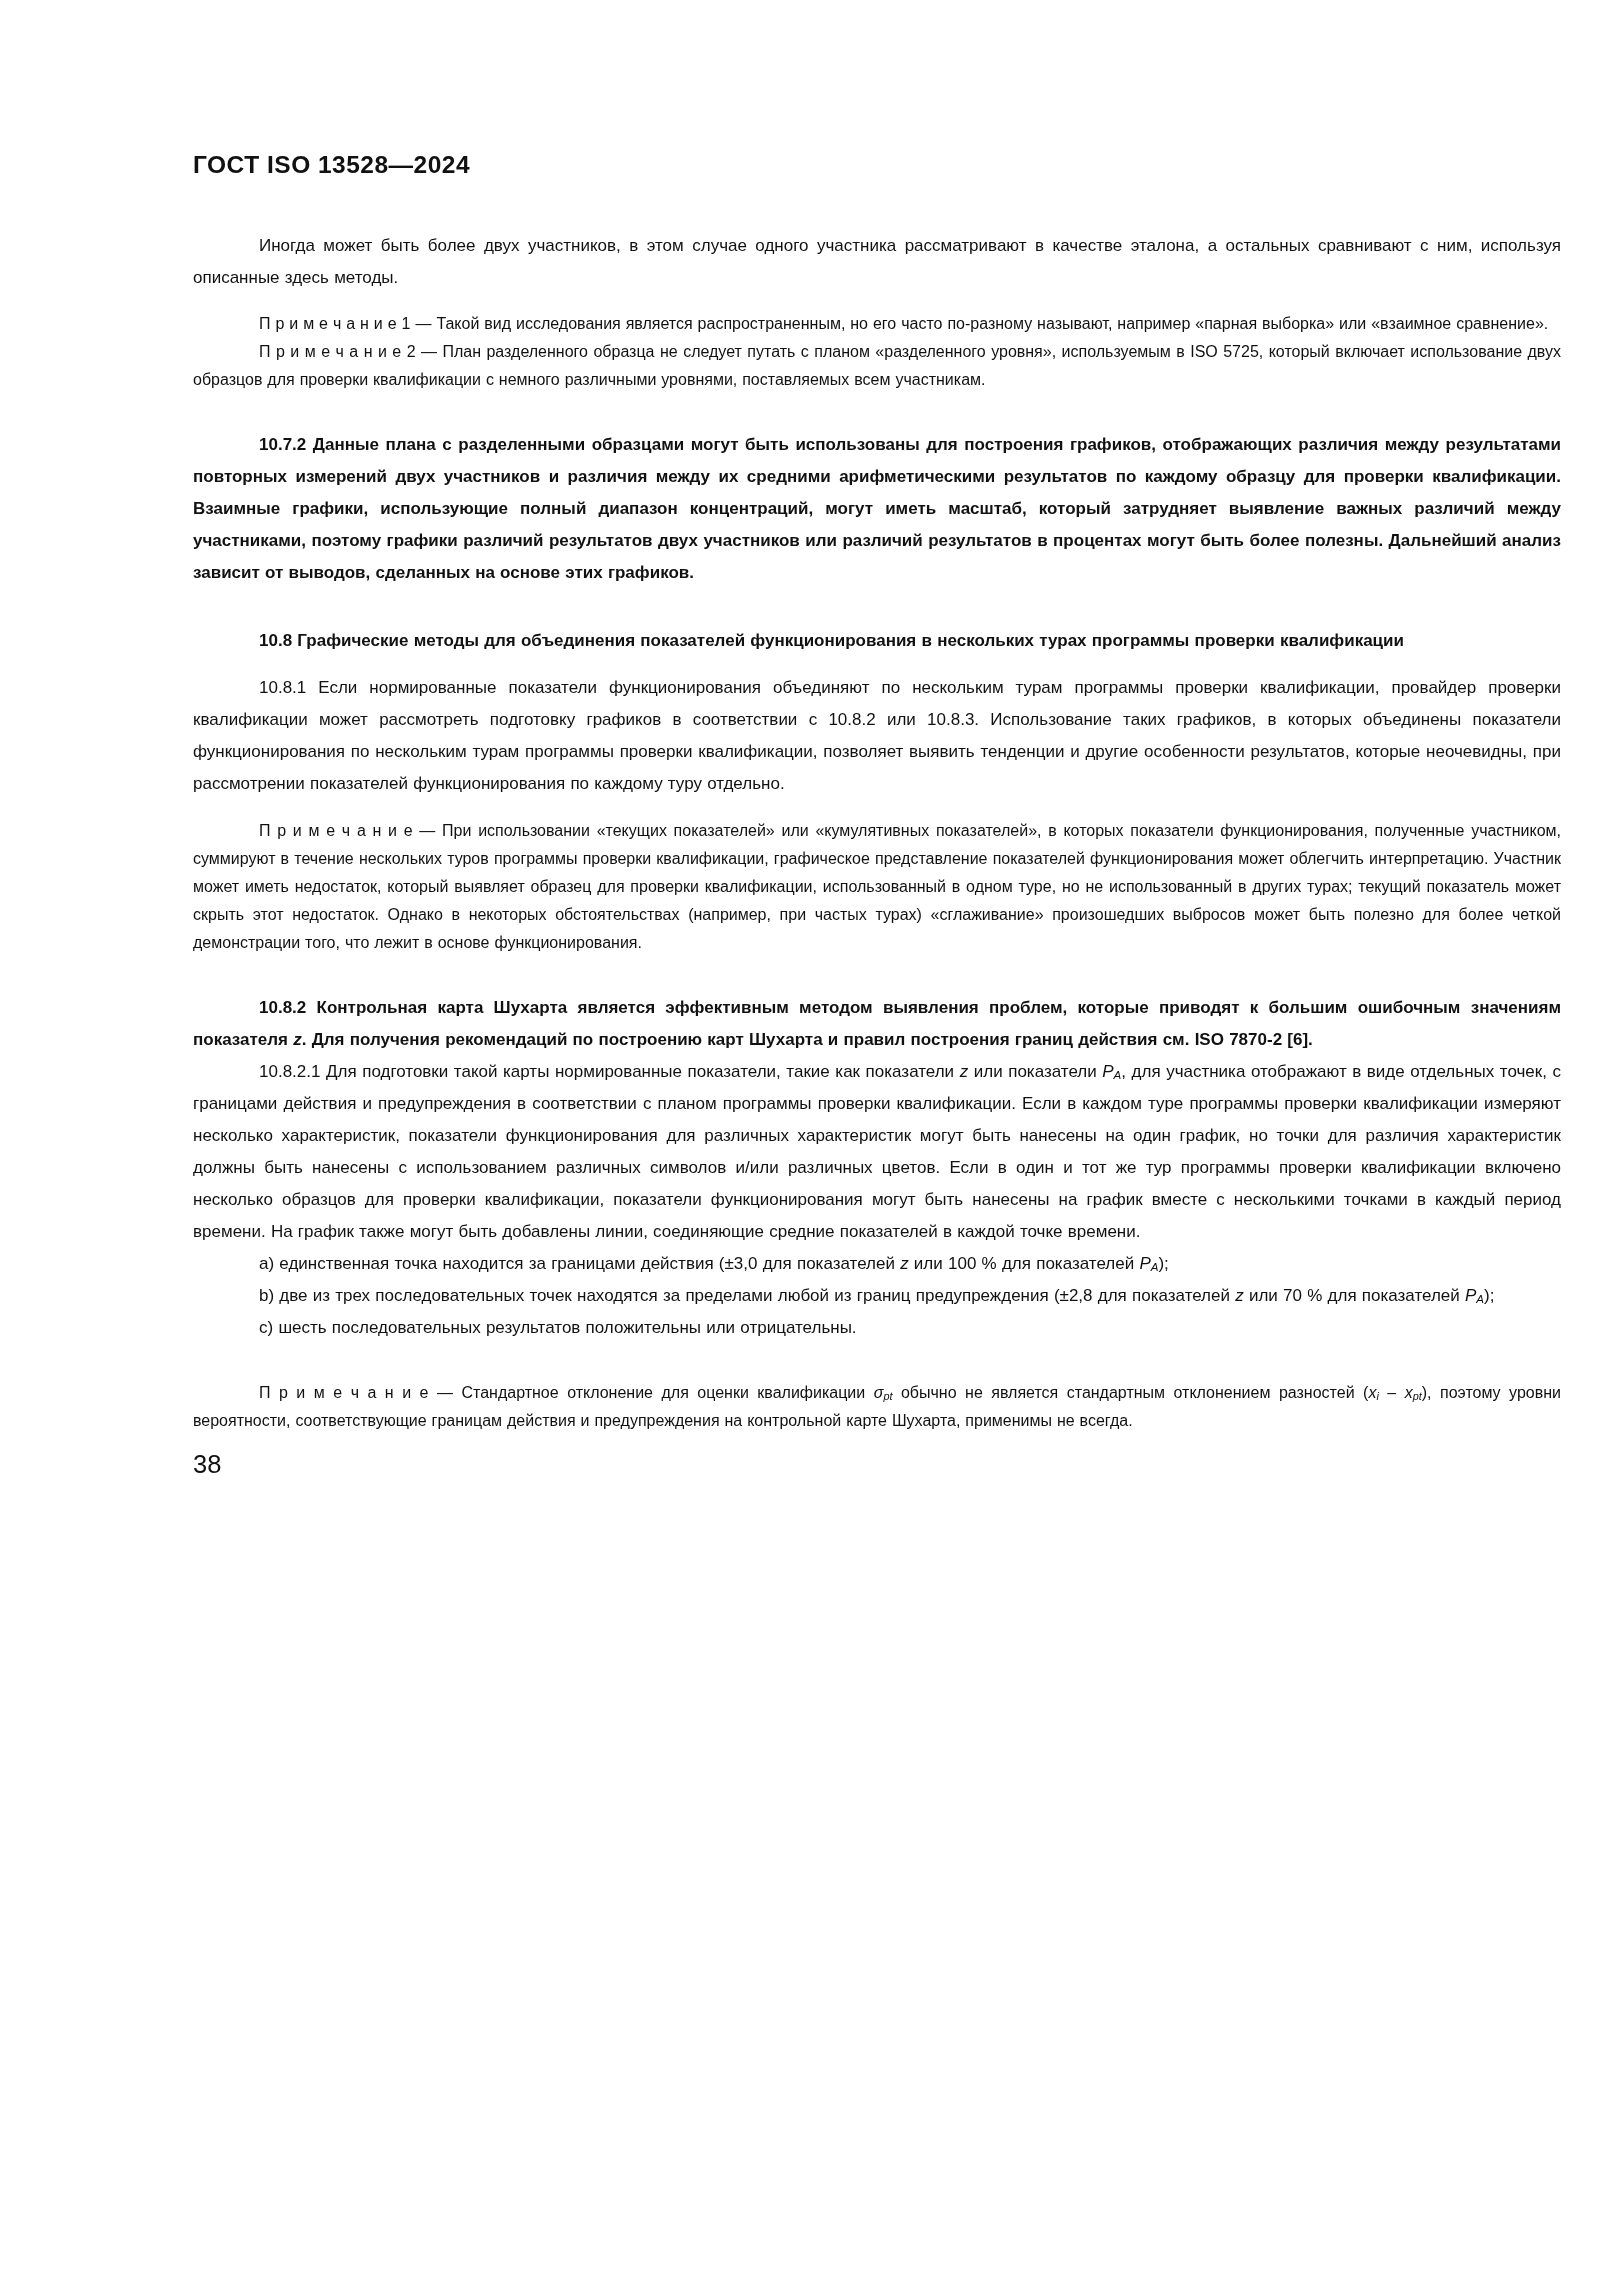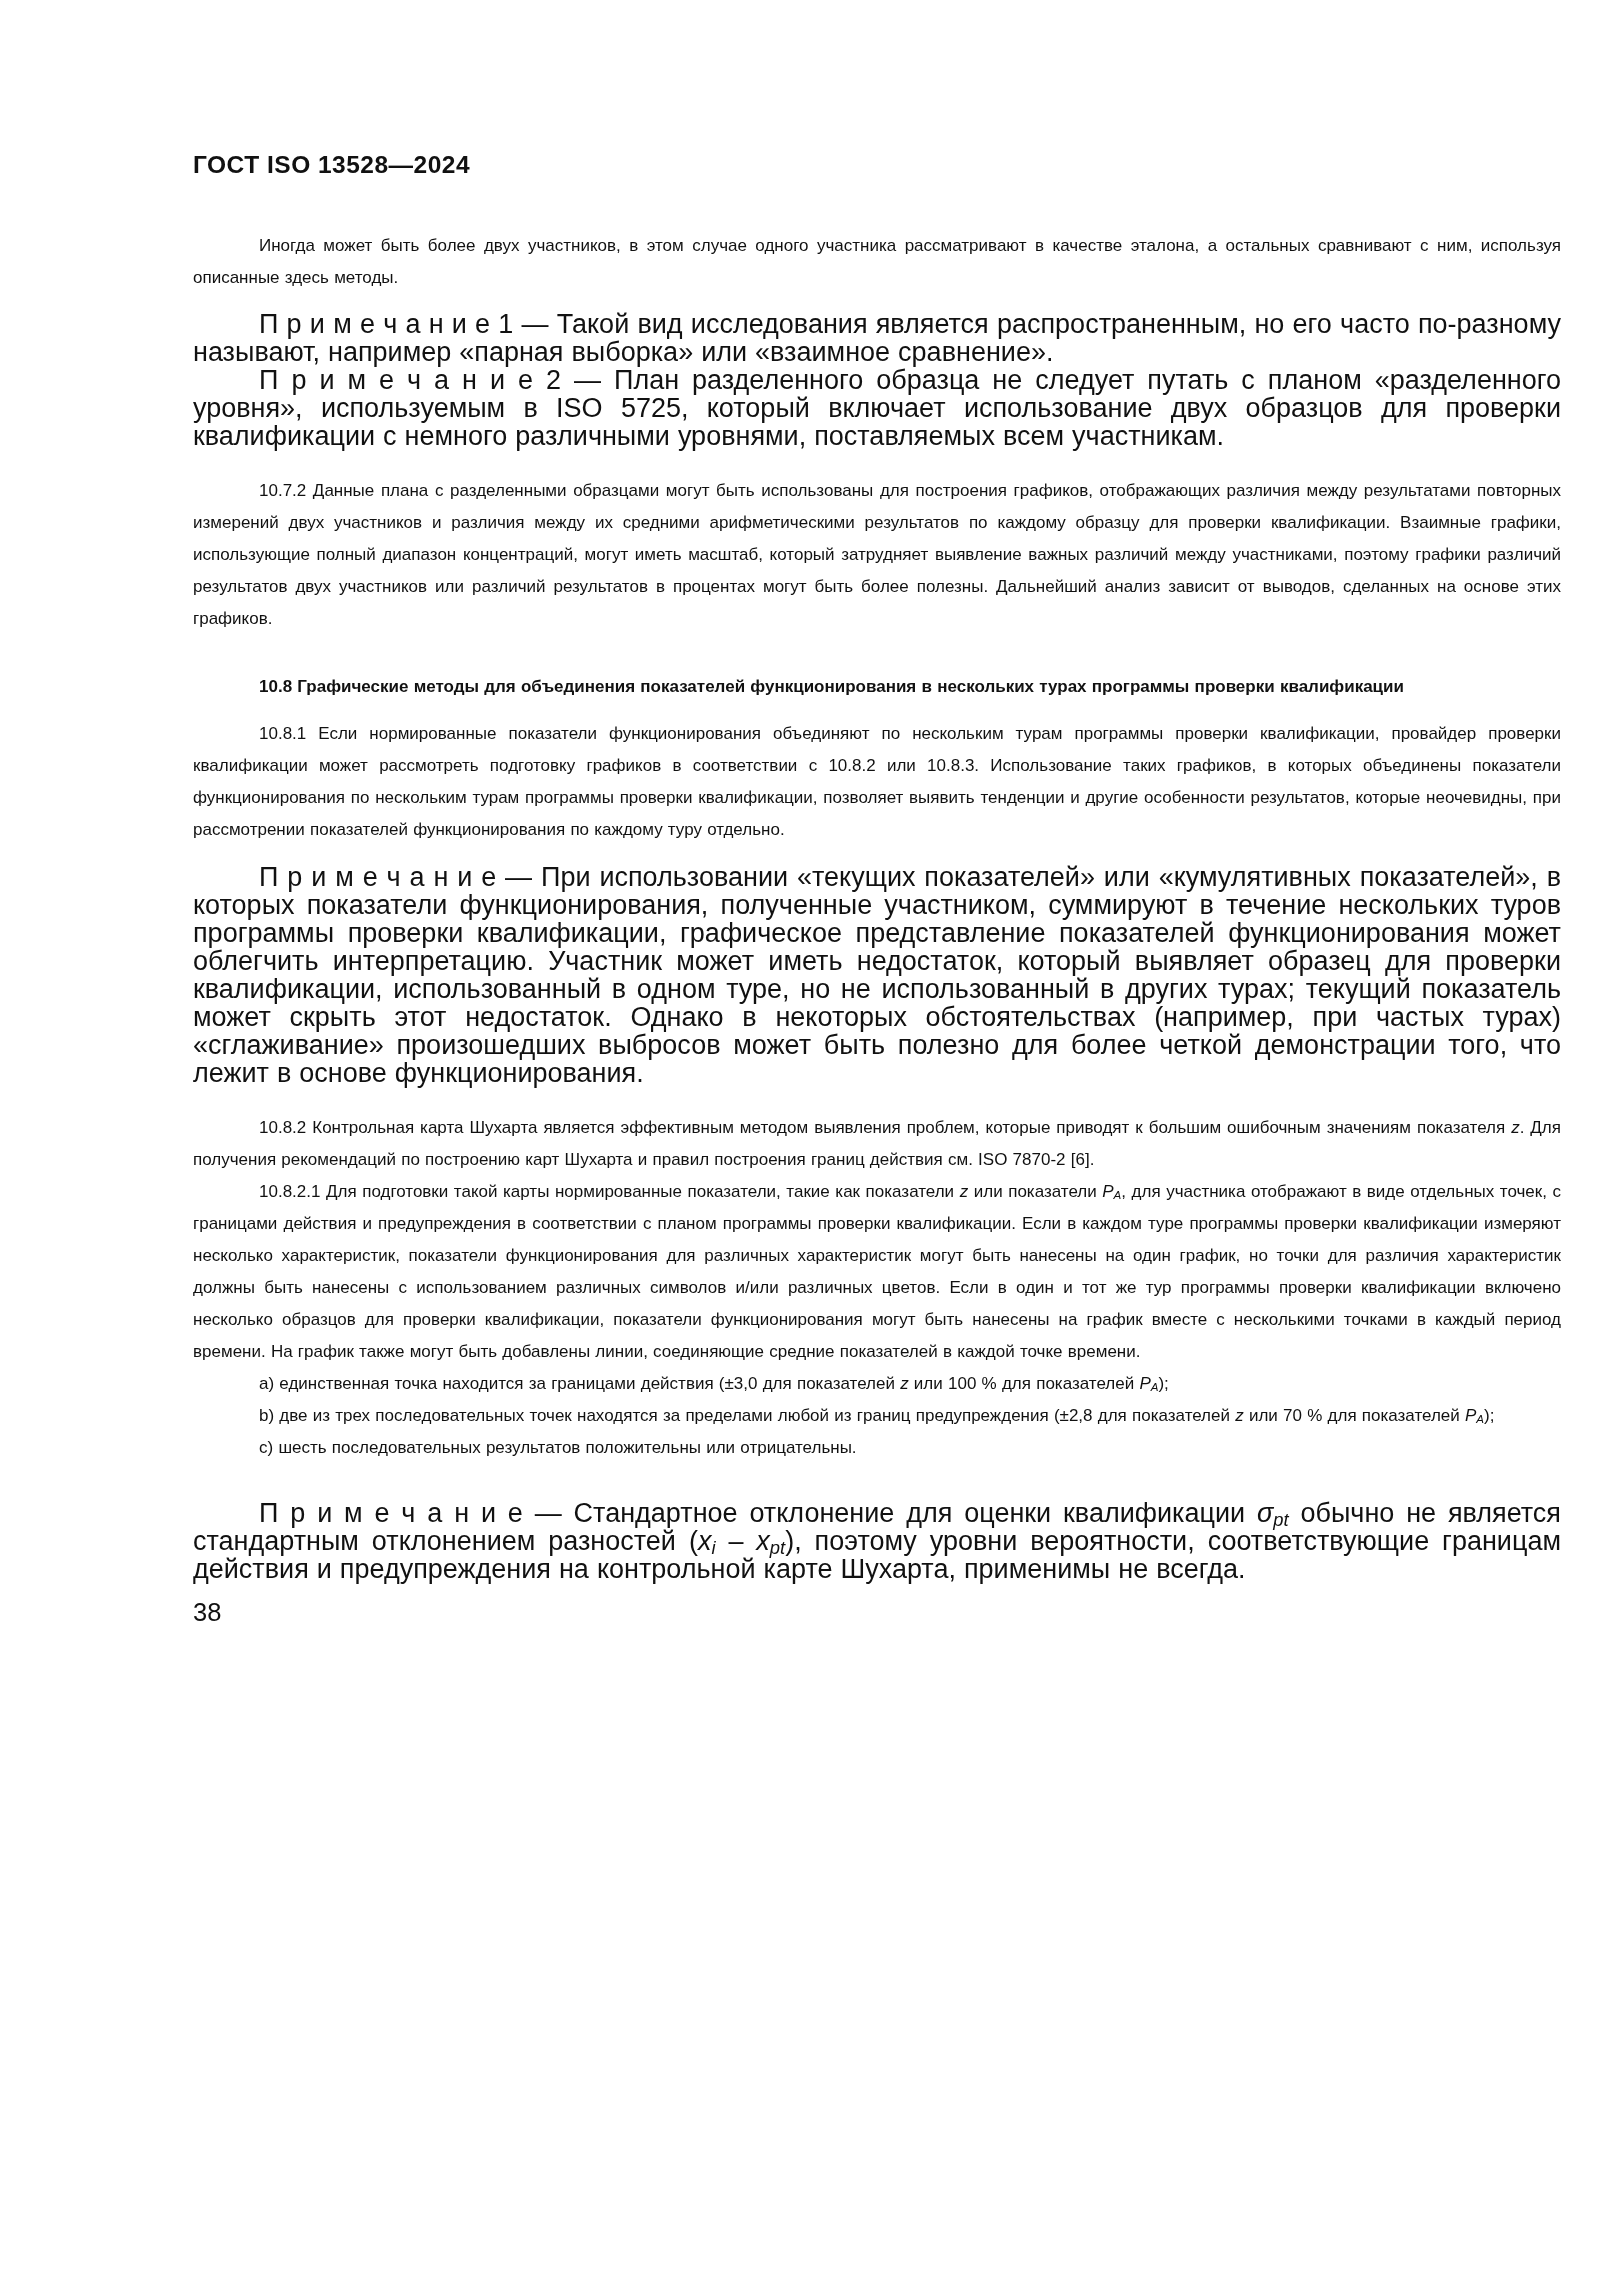--- a/index.html
+++ b/index.html
@@ -32,35 +32,35 @@
   .doc-blocks { display: block; }
   .block {
     margin: 0;
     font-size: 17px;
     line-height: 32px;
     text-align: justify;
     text-indent: 66px;
     word-spacing: 0.5px;
   }
   .block.note {
-    font-size: 27px;
+    font-size: 16px;
     line-height: 28px;
   }
   .block.heading {
     font-weight: bold;
     text-indent: 0;
     margin-left: 66px;
     text-align: left;
     margin-top: 36px;
     margin-bottom: 14.7px;
   }
   
   .doc-blocks > .body:first-child { margin-top: 52px; }
   .doc-blocks > .body + .note { margin-top: 16.7px; }
-  .doc-blocks > .note + .body { margin-top: 25px; }
+  .doc-blocks > .note + .body { margin-top: 35px; font-weight: bold; }
   .doc-blocks > .note:last-child { margin-top: 35px; }
   .var { font-style: italic; }
   sub.var {
     font-size: 0.68em;
     line-height: 0;
     vertical-align: baseline;
     position: relative;
     top: 0.25em;
   }
   .page-footer {

